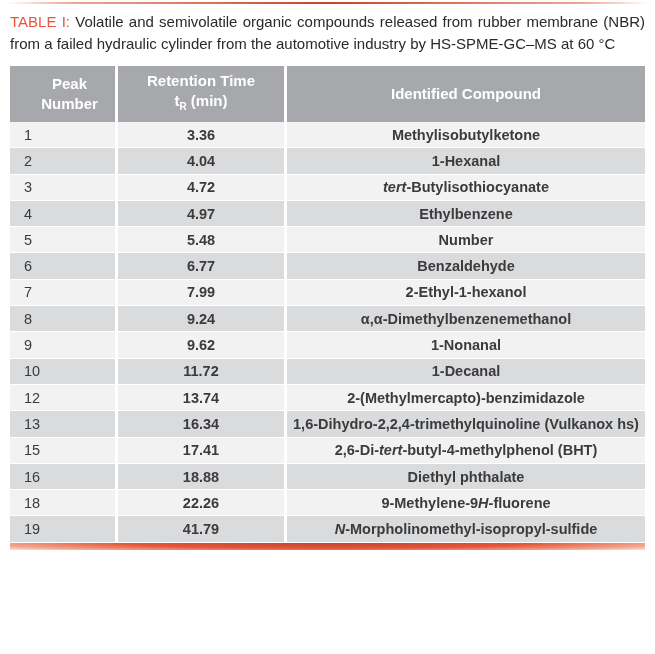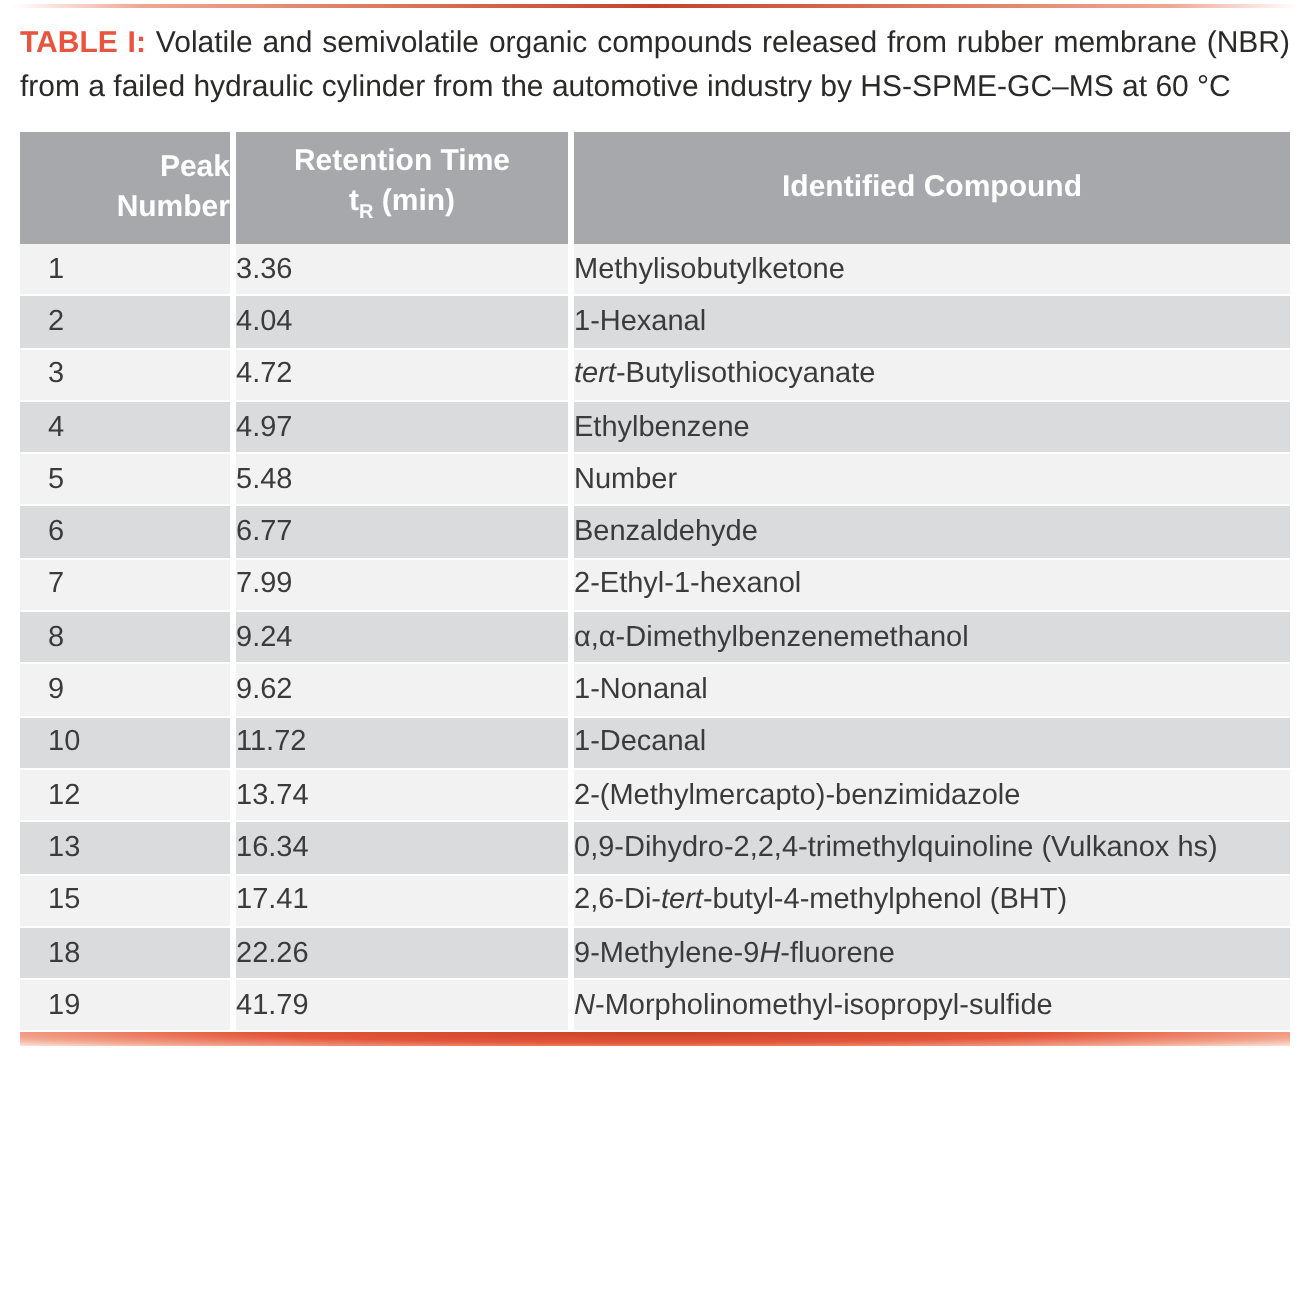--- a/index.html
+++ b/index.html
@@ -28,21 +28,21 @@
   .caption {
     margin: 7px 10px 12px 10px;
     width: 635px;
     font-size: 15px;
     line-height: 21.5px;
     color: #2b2a29;
     text-align: justify;
   }
   .caption-label {
     color: var(--accent, #e8543e);
-    font-weight: bold;
+    font-weight: normal;
   }
   table.data {
     margin: 0 10px;
     width: 635px;
     border-collapse: separate;
     border-spacing: 0;
     table-layout: fixed;
   }
   table.data th, table.data td {
     box-sizing: border-box;
@@ -55,21 +55,21 @@
     background: var(--header-bg, #a6a8ab);
     color: #ffffff;
     font-weight: bold;
     font-size: 15px;
     line-height: 20px;
     height: 56px;
     vertical-align: middle;
     padding: 0;
   }
   thead th.col-peak {
-    text-align: right;
+    text-align: center;
     padding-left: 14px;
   }
   thead th.col-rt, thead th.col-compound { text-align: center; }
   thead th.sep, tbody td.sep-r { border-right: 3px solid #ffffff; }
   thead th sub {
     font-size: 10px;
     vertical-align: sub;
   }
   tbody td {
     height: 26.3px;
@@ -78,21 +78,21 @@
     border-bottom: 1px solid #ffffff;
     padding: 0;
     vertical-align: middle;
   }
   tbody tr:nth-child(odd) td { background: var(--row-light, #f2f2f3); }
   tbody tr:nth-child(even) td { background: var(--row-dark, #dadbdd); }
   tbody td.cell-peak {
     text-align: left;
     padding-left: 14px;
   }
-  tbody td.cell-rt, tbody td.cell-compound { text-align: left; }
+  tbody td.cell-rt, tbody td.cell-compound { text-align: center; font-weight: bold; }
   .bottom-rule {
     margin: 0 10px;
     width: 635px;
     height: 7px;
     background: radial-gradient(ellipse 70% 170% at 50% 0%,
       var(--rule-red, #c6432a) 0%,
       #e4563a 45%,
       #f2a58e 75%,
       rgba(255,240,235,0) 100%);
   }
@@ -177,28 +177,33 @@
     <td class="cell-compound"><span>1-Decanal</span></td>
   </tr>
         <tr>
     <td class="cell-peak sep-r">12</td>
     <td class="cell-rt sep-r">13.74</td>
     <td class="cell-compound"><span>2-(Methylmercapto)-benzimidazole</span></td>
   </tr>
         <tr>
     <td class="cell-peak sep-r">13</td>
     <td class="cell-rt sep-r">16.34</td>
-    <td class="cell-compound"><span>0,9-Dihydro-2,2,4-trimethylquinoline (Vulkanox hs)</span></td>
+    <td class="cell-compound"><span>1,6-Dihydro-2,2,4-trimethylquinoline (Vulkanox hs)</span></td>
   </tr>
         <tr>
     <td class="cell-peak sep-r">15</td>
     <td class="cell-rt sep-r">17.41</td>
     <td class="cell-compound"><span>2,6-Di-</span><i>tert</i><span>-butyl-4-methylphenol (BHT)</span></td>
   </tr>
         <tr>
+    <td class="cell-peak sep-r">16</td>
+    <td class="cell-rt sep-r">18.88</td>
+    <td class="cell-compound"><span>Diethyl phthalate</span></td>
+  </tr>
+        <tr>
     <td class="cell-peak sep-r">18</td>
     <td class="cell-rt sep-r">22.26</td>
     <td class="cell-compound"><span>9-Methylene-9</span><i>H</i><span>-fluorene</span></td>
   </tr>
         <tr>
     <td class="cell-peak sep-r">19</td>
     <td class="cell-rt sep-r">41.79</td>
     <td class="cell-compound"><i>N</i><span>-Morpholinomethyl-isopropyl-sulfide</span></td>
   </tr>
       </tbody>

